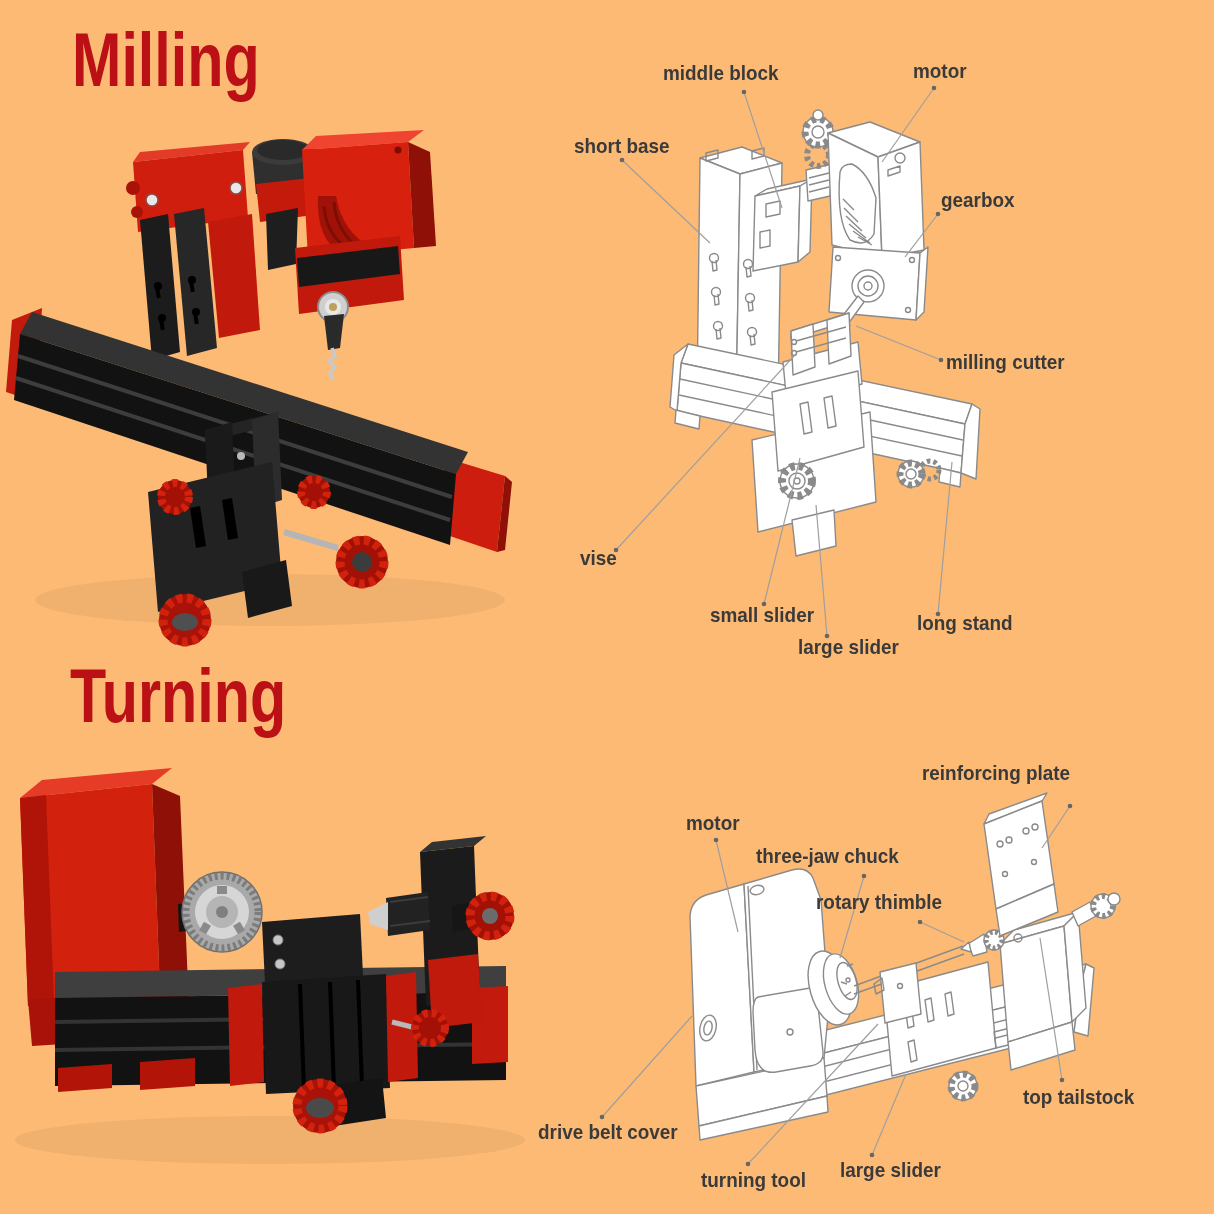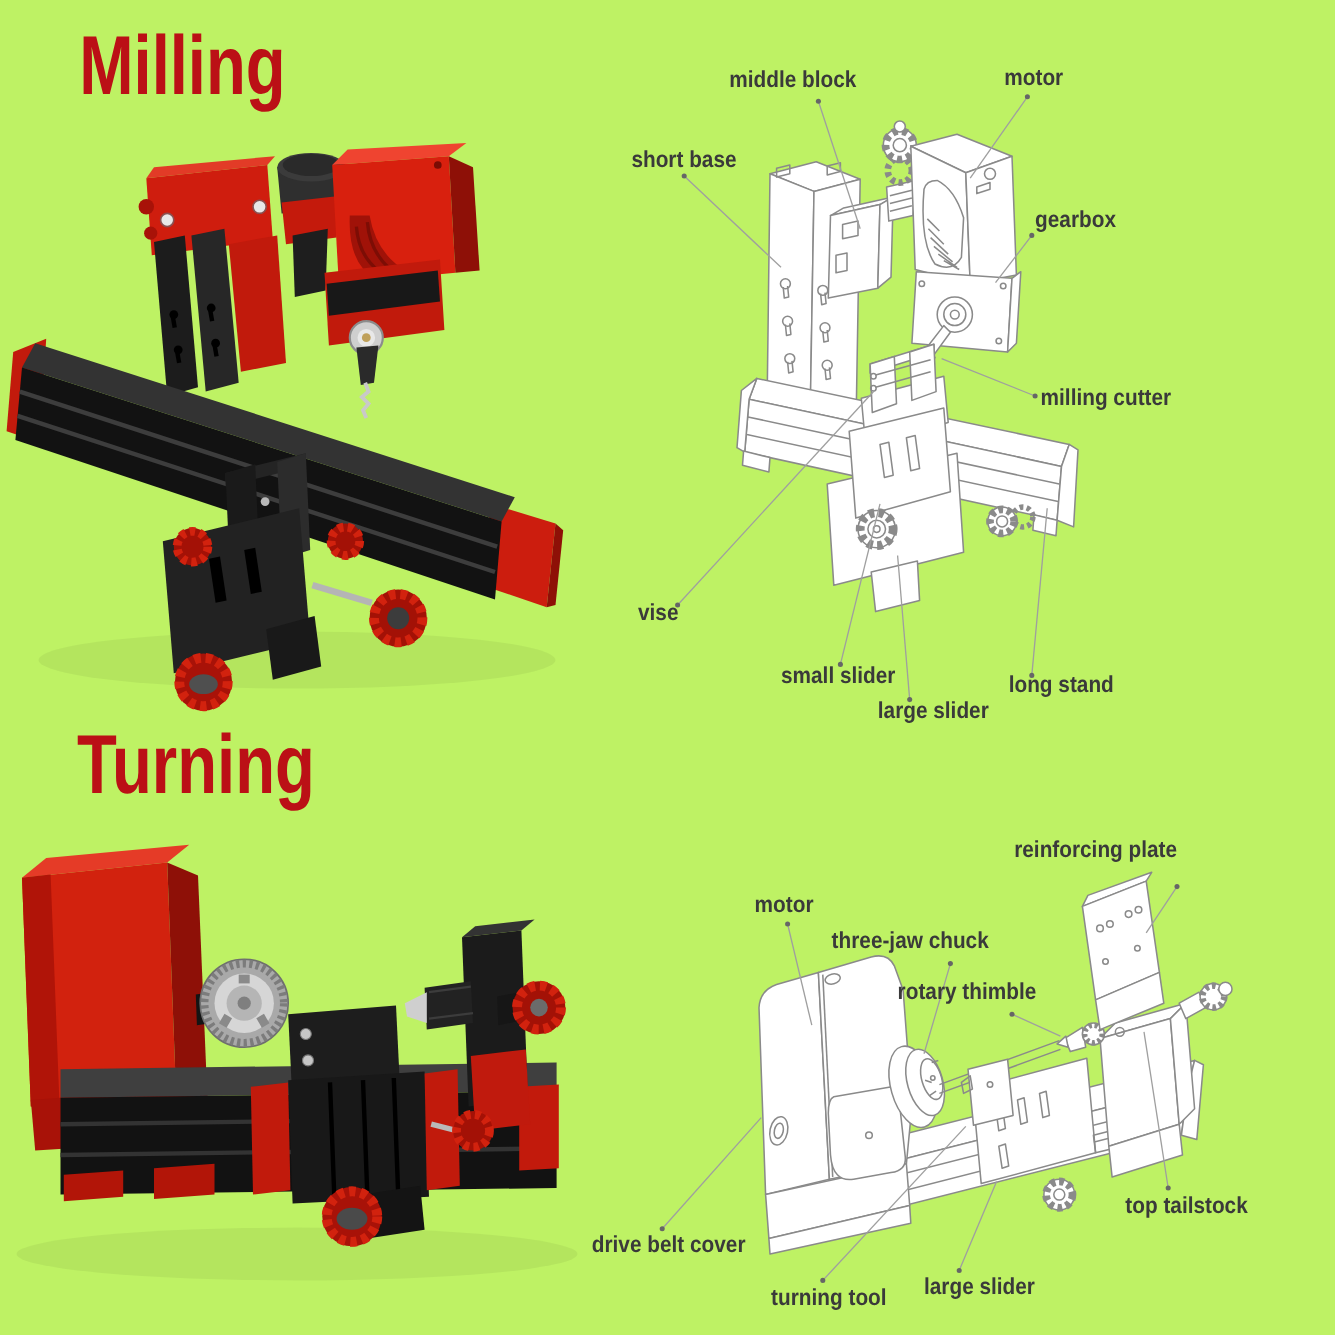--- a/index.html
+++ b/index.html
@@ -1,16 +1,16 @@
 <!DOCTYPE html>
 <html><head>
 <meta charset="utf-8">
 <style>
   html,body{margin:0;padding:0;background:#ffffff;}
-  #canvas{position:relative;width:1214px;height:1214px;background:#bef264;overflow:hidden;
+  #canvas{position:relative;width:1214px;height:1214px;background:#fdba74;overflow:hidden;
           font-family:"Liberation Sans","DejaVu Sans",sans-serif;}
   .ttl{position:absolute;font-weight:bold;font-size:76px;line-height:1;color:#bb1016;
        transform:scaleX(0.78);transform-origin:0 0;white-space:nowrap;}
   .lbl{position:absolute;font-weight:bold;font-size:21px;line-height:1.05;color:#3a3a3a;
        transform:scaleX(0.9);transform-origin:0 0;white-space:nowrap;z-index:5;}
   svg{position:absolute;left:0;top:0;}
 </style>
 </head>
 <body>
 

